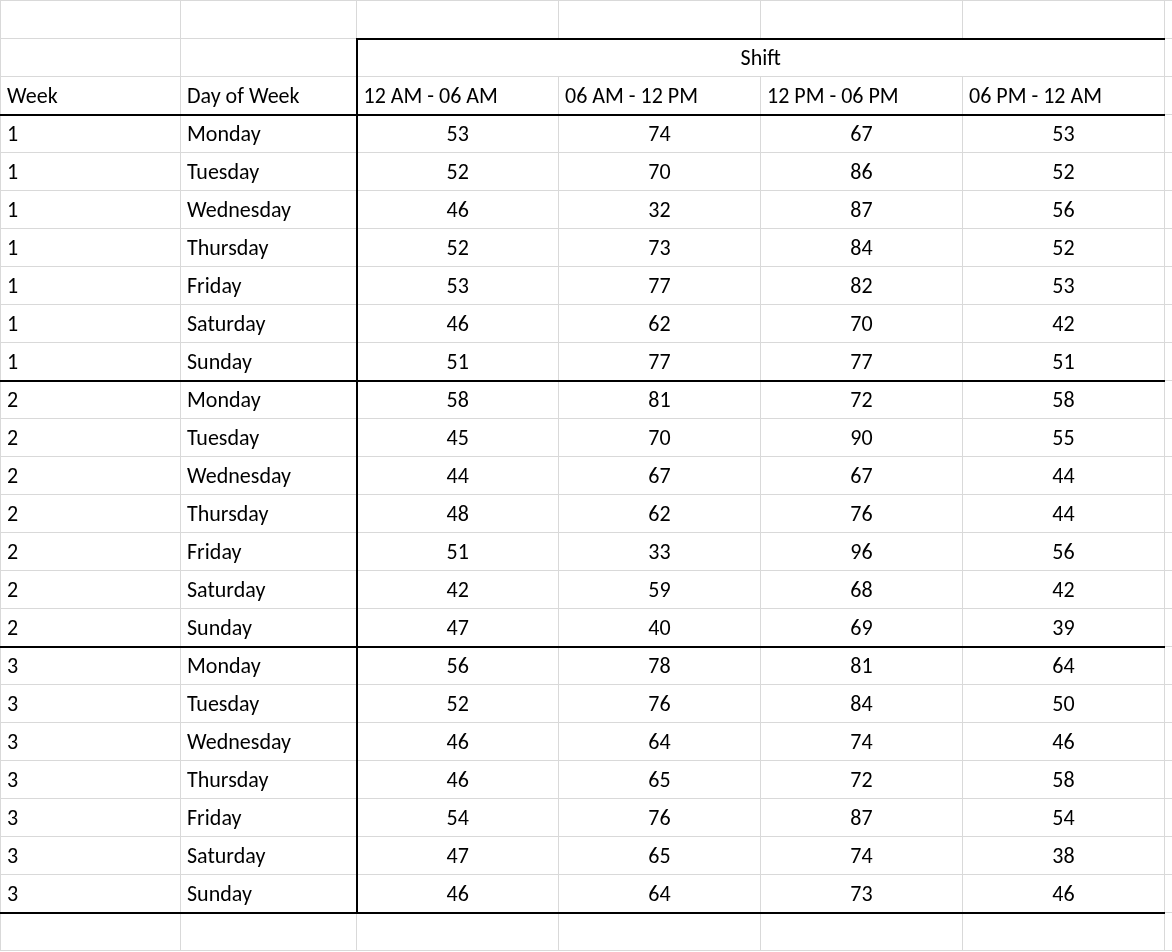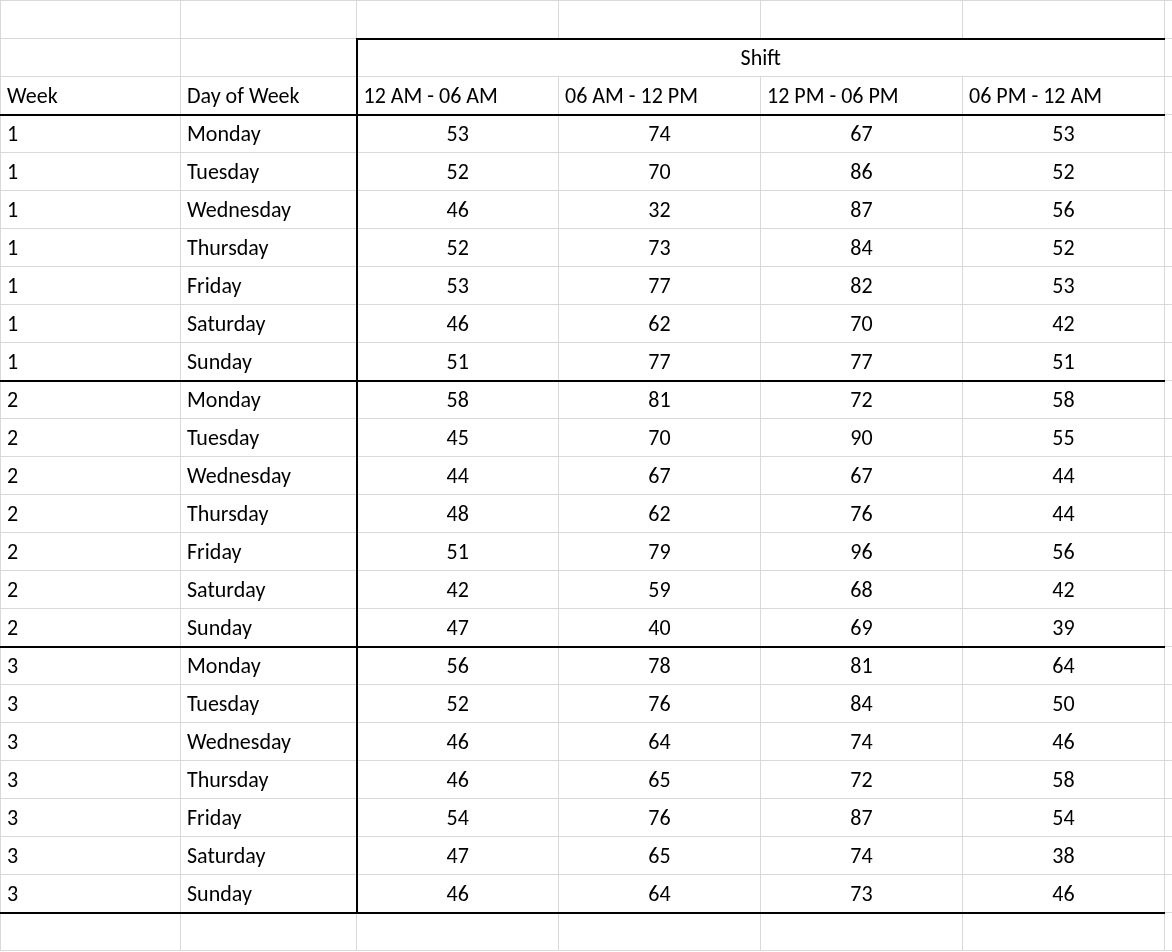--- a/index.html
+++ b/index.html
@@ -184,21 +184,21 @@
         <td class="center bl-black">48</td>
         <td class="center">62</td>
         <td class="center">76</td>
         <td class="center">44</td>
         <td class="left"></td>
       </tr>
       <tr>
         <td class="left">2</td>
         <td class="left">Friday</td>
         <td class="center bl-black">51</td>
-        <td class="center">79</td>
+        <td class="center">33</td>
         <td class="center">96</td>
         <td class="center">56</td>
         <td class="left"></td>
       </tr>
       <tr>
         <td class="left">2</td>
         <td class="left">Saturday</td>
         <td class="center bl-black">42</td>
         <td class="center">59</td>
         <td class="center">68</td>

